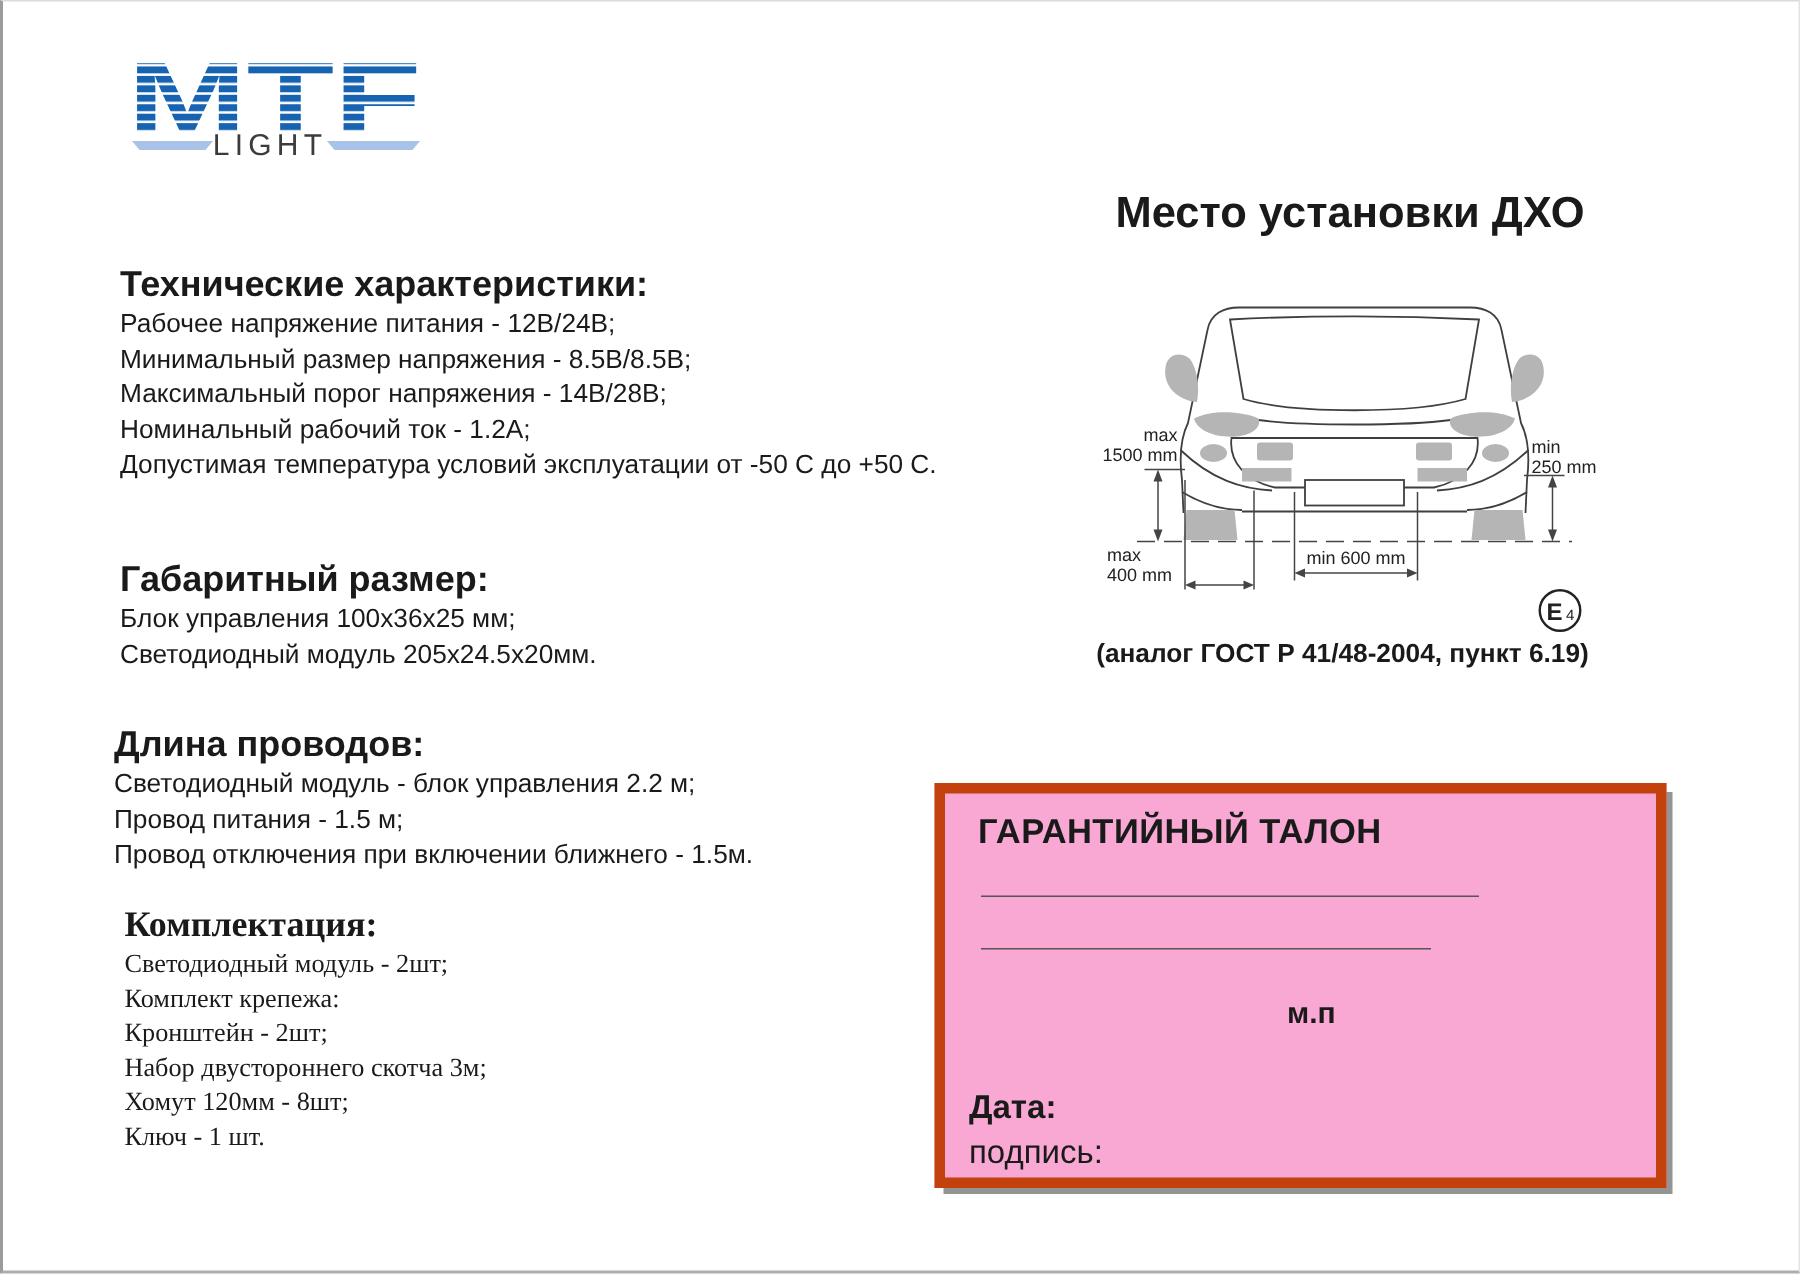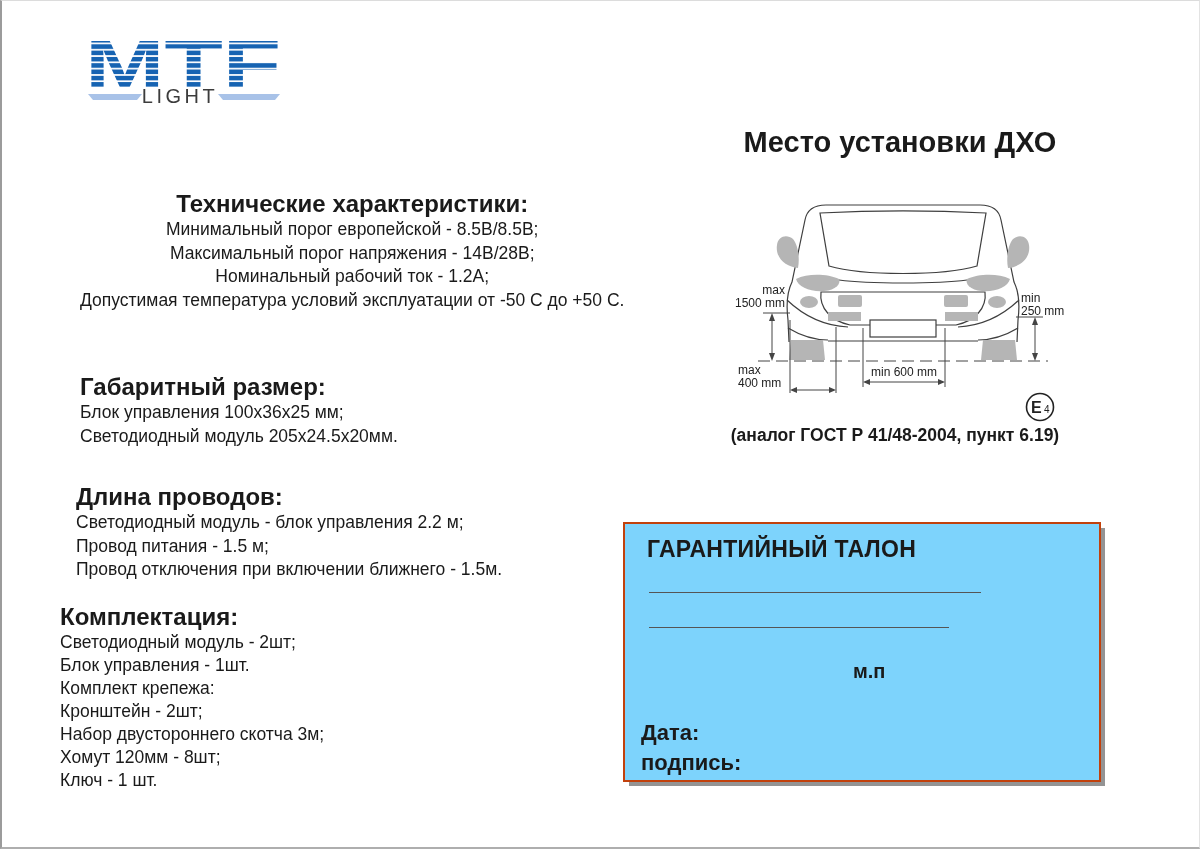--- a/index.html
+++ b/index.html
@@ -10,46 +10,46 @@
   }
   .frame {
     position:absolute; inset:0; pointer-events:none;
     border-top:1px solid #dcdcdc; border-right:1px solid #e3e3e3;
     border-left:2px solid #9b9b9b; border-bottom:2px solid #aeaeae;
   }
   .logo { position:absolute; left:82px; top:30px; }
   .sec { position:absolute; }
   .sec h2 { font-size:24px; line-height:28px; font-weight:bold; margin:0; }
   .sec .ln { font-size:17.5px; line-height:23.5px; }
-  #sec-tech { left:80px; top:190px;text-align:center; }
+  #sec-tech { left:80px; top:176px; }
   #sec-size { left:80px; top:373px; }
   #sec-wires { left:76px; top:483px; }
-  #sec-kit  { left:60px; top:603px; }
+  #sec-kit  { left:83px; top:603px;font-family:Liberation Serif, serif; }
   #sec-kit .ln { line-height:23px; }
   .install-title {
     position:absolute; left:690px; top:126px; width:420px;
     text-align:center; font-size:29px; font-weight:bold;
   }
   .diagram { position:absolute; left:728px; top:180px;text-align:center; }
   .directive {
     position:absolute; left:660px; top:424px; width:470px;
     text-align:center; font-weight:bold; font-size:17.5px; line-height:23px;
   }
   .warranty {
     position:absolute; left:623px; top:522px; width:474px; height:256px;
-    background:#7dd3fc; border:2px solid #c2410c;
+    background:#f9a8d4; border:7px solid #c2410c;
     box-shadow:5px 5px 0 -1px rgba(60,60,60,0.55);
   }
   .w-title { position:absolute; left:22px; top:12px; font-size:23px; font-weight:bold; letter-spacing:0.3px; }
   .w-blank { position:absolute; border-top:1.5px solid #555; height:0; }
   .w-blank.l1 { left:24px; top:68px;  width:332px; }
   .w-blank.l2 { left:24px; top:103px; width:300px; }
   .w-stamp { position:absolute; left:228px; top:136px; font-size:20px; font-weight:bold; }
   .w-date  { position:absolute; left:16px; top:196px; font-size:22px; font-weight:bold; }
-  .w-sign  { position:absolute; left:16px; top:226px; font-size:22px; font-weight:bold; }
+  .w-sign  { position:absolute; left:16px; top:226px; font-size:22px; font-weight:normal; }
   svg text { font-family:"Liberation Sans","DejaVu Sans",sans-serif; }
 </style>
 </head>
 <body>
 
 <div class="frame"></div>
 
 <div class="logo">
   <svg width="210" height="80" viewBox="0 0 210 80">
     <defs>
@@ -59,21 +59,22 @@
     </defs>
     <text x="3" y="57" font-size="66" font-weight="bold" textLength="196" lengthAdjust="spacingAndGlyphs" fill="url(#mtfStripes)">MTF</text>
     <polygon points="6,64 60,64 55,70 11,70" fill="#a8c2e8"></polygon>
     <polygon points="136,64 198,64 193,70 141,70" fill="#a8c2e8"></polygon>
     <text x="98" y="73" font-size="20" letter-spacing="3.5" fill="#3c3c3c" text-anchor="middle">LIGHT</text>
   </svg>
 </div>
 
 <div class="sec" id="sec-tech">
   <h2>Технические характеристики:</h2>
-  <div class="ln">Минимальный порог европейской - 8.5В/8.5В;</div>
+  <div class="ln">Рабочее напряжение питания - 12В/24В;</div>
+  <div class="ln">Минимальный размер напряжения - 8.5В/8.5В;</div>
   <div class="ln">Максимальный порог напряжения - 14В/28В;</div>
   <div class="ln">Номинальный рабочий ток - 1.2А;</div>
   <div class="ln">Допустимая температура условий эксплуатации от -50 С до +50 С.</div>
 </div>
 
 <div class="sec" id="sec-size">
   <h2>Габаритный размер:</h2>
   <div class="ln">Блок управления 100x36x25 мм;</div>
   <div class="ln">Светодиодный модуль 205x24.5x20мм.</div>
 </div>
@@ -81,21 +82,20 @@
 <div class="sec" id="sec-wires">
   <h2>Длина проводов:</h2>
   <div class="ln">Светодиодный модуль - блок управления 2.2 м;</div>
   <div class="ln">Провод питания - 1.5 м;</div>
   <div class="ln">Провод отключения при включении ближнего - 1.5м.</div>
 </div>
 
 <div class="sec" id="sec-kit">
   <h2>Комплектация:</h2>
   <div class="ln">Светодиодный модуль - 2шт;</div>
-  <div class="ln">Блок управления - 1шт.</div>
   <div class="ln">Комплект крепежа:</div>
   <div class="ln">Кронштейн - 2шт;</div>
   <div class="ln">Набор двустороннего скотча 3м;</div>
   <div class="ln">Хомут 120мм - 8шт;</div>
   <div class="ln">Ключ - 1 шт.</div>
 </div>
 
 <div class="install-title">Место установки ДХО</div>
 
 <div class="diagram">

